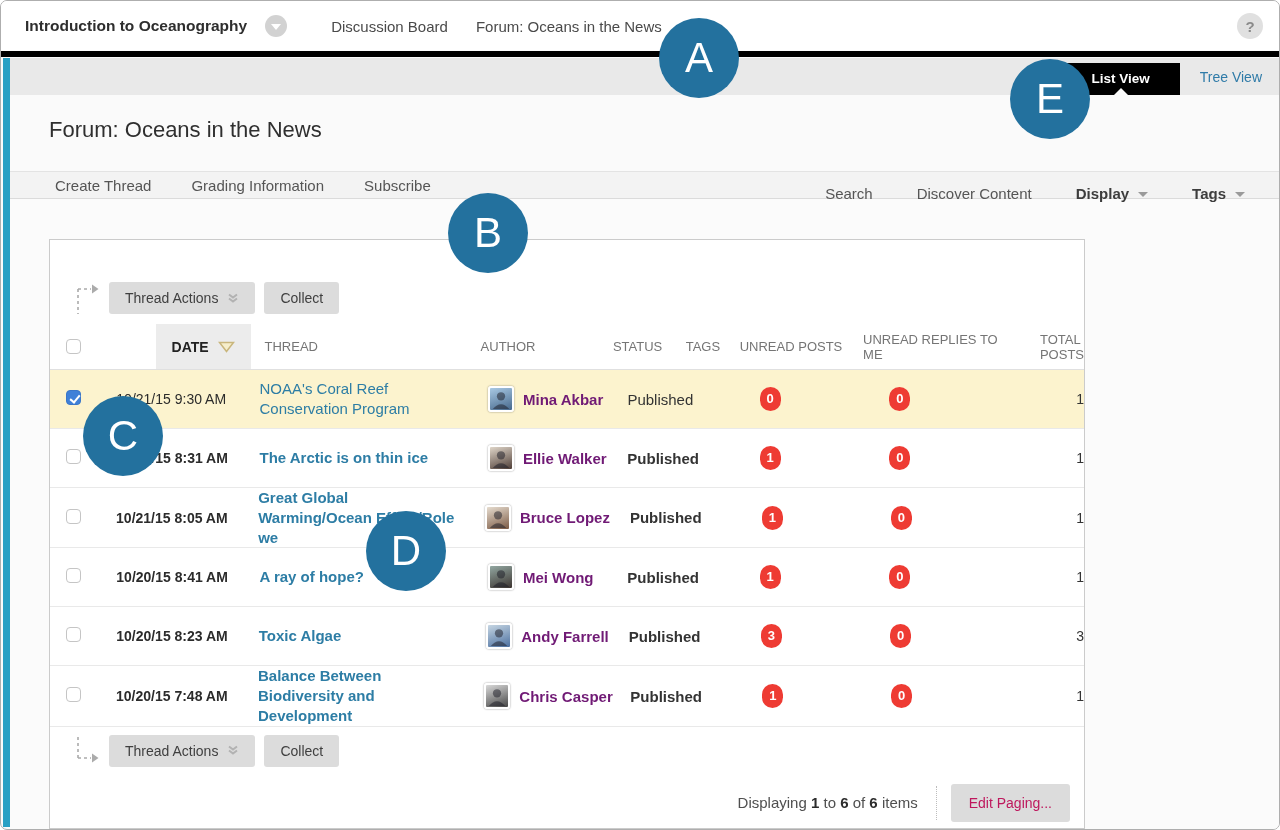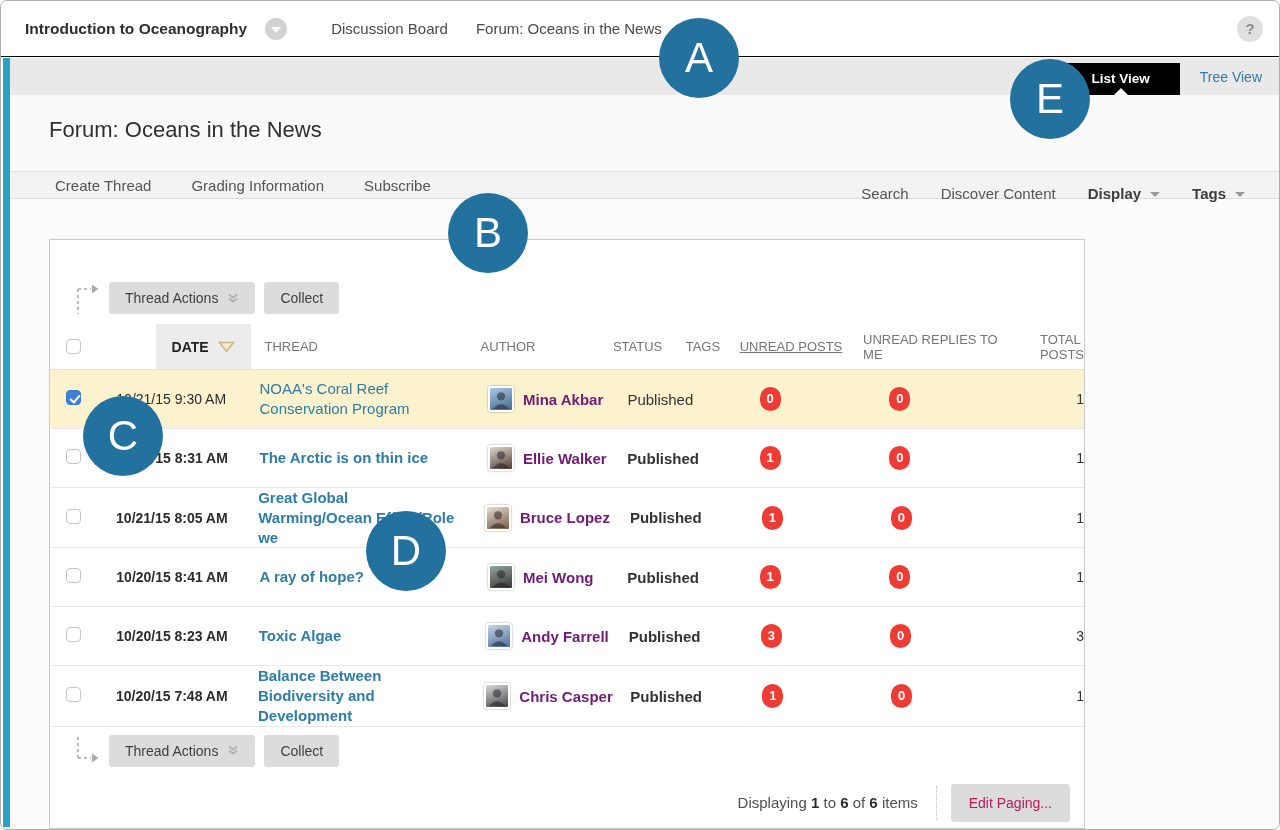--- a/index.html
+++ b/index.html
@@ -12,21 +12,21 @@
   .frame {
     position: absolute; left: 0; top: 0;
     width: 1280px; height: 830px;
     border: 1px solid #aeaeae; border-radius: 7px;
     overflow: hidden; background: #fbfbfb;
   }
 
   
   .topbar {
     position: absolute; left: 0; top: 0; right: 0; height: 56px;
-    background: #fff; border-bottom: 1px solid #000000;
+    background: #fff; border-bottom: 6px solid #000000;
     display: flex; align-items: center; padding: 0 16px 0 24px;
     z-index: 5;
   }
   .course { font-weight: 700; font-size: 15.5px; color: #2e2e2e; }
   .crumb-menu {
     width: 22px; height: 22px; border-radius: 50%; background: #d2d2d2;
     margin-left: 18px; display: flex; align-items: center; justify-content: center;
     cursor: pointer; flex: 0 0 auto;
   }
   .crumb-menu .tri {
@@ -79,21 +79,21 @@
   }
 
   
   .action-bar {
     position: absolute; left: 9px; top: 170px; right: 0; height: 28px;
     background: #f3f3f3; border-top: 1px solid #e3e3e3; border-bottom: 1px solid #dbdbdb;
     display: flex; align-items: center; padding: 0 34px 0 45px; z-index: 2;
     font-size: 15px; color: #555;
   }
   .ab-left { display: flex; gap: 40px; }
-  .ab-right { margin-left: auto; display: flex; gap: 32px; align-items: center; margin-top: 16px; }
+  .ab-right { margin-left: auto; display: flex; gap: 44px; align-items: center; margin-top: 16px; }
   .ab-item { cursor: pointer; color: #555; }
   .ab-item.bold { font-weight: 700; color: #3d3d3d; display: flex; align-items: center; gap: 9px; }
   .dd-tri {
     width: 0; height: 0;
     border-left: 5px solid transparent; border-right: 5px solid transparent;
     border-top: 5px solid #9a9a9a; margin-top: 2px;
   }
 
   
   .content { position: absolute; left: 9px; top: 214px; right: 0; bottom: 0; background: #fbfbfb; }
@@ -115,21 +115,21 @@
     display: flex; align-items: stretch; height: 46px;
     border-bottom: 1px solid #e0e0e0; font-size: 13px; color: #757575;
   }
   .thead > div { display: flex; align-items: center; padding-left: 20px; }
   .c-check { width: 48px; padding-left: 16px !important; }
   .c-date { width: 150px; gap: 44px; }
   .c-thread { width: 240px; }
   .c-author { width: 146px; }
   .c-status { width: 86px; }
   .c-tags { width: 48px; padding-left: 14px !important; }
-  .c-unread { width: 136px; text-decoration: underline; }
+  .c-unread { width: 136px; }
   .c-replies { width: 196px; }
   .c-total { flex: 1; }
   .c-date.head { padding-left: 10px !important; }
   .date-box {
     background: #ececec; height: 100%; display: flex; align-items: center; gap: 9px;
     padding: 0 16px; margin-left: 7px; font-weight: 700; color: #222; font-size: 14px;
     cursor: pointer;
   }
 
   .checkbox {

